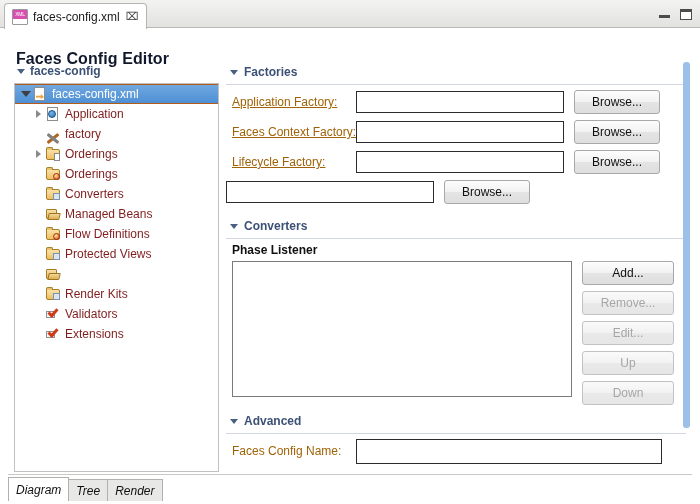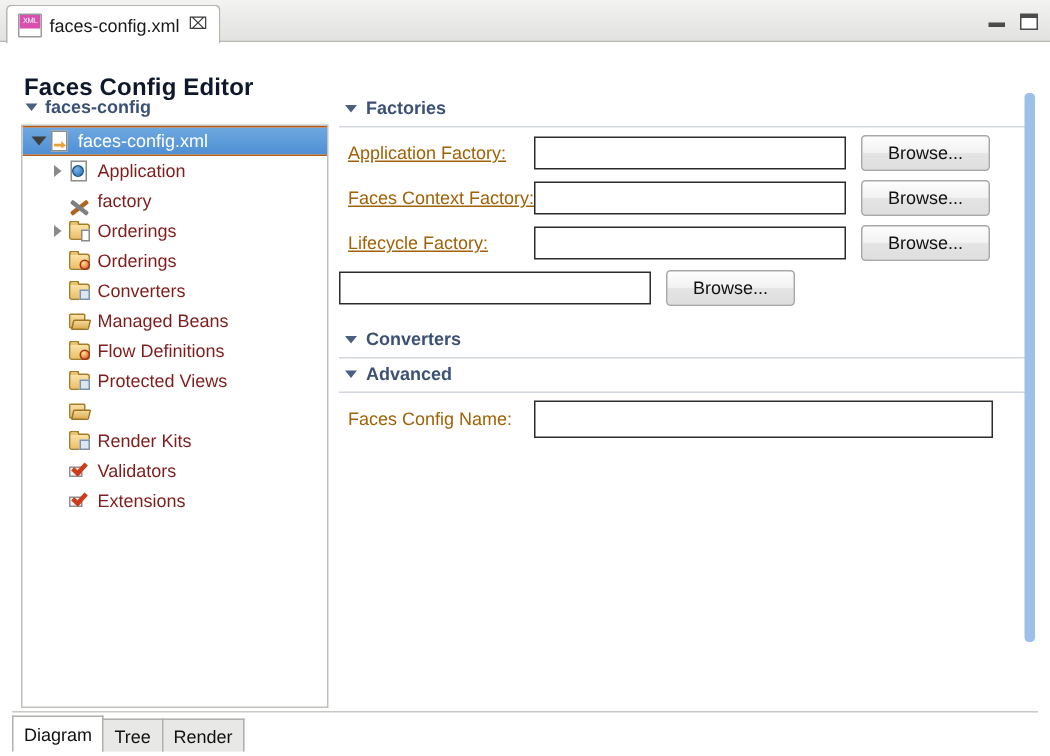--- a/index.html
+++ b/index.html
@@ -492,20 +492,21 @@
     left: 8px; top: 474px;
     width: 684px; height: 1px;
     background: #c8c8c4;
   }
   .page-tabs {
     position: absolute;
     left: 8px; top: 476px;
     width: 684px; height: 25px;
     display: flex;
     align-items: flex-end;
+    font-style: italic;
   }
   .page-tab {
     height: 22px;
     padding: 0 7px;
     display: flex;
     align-items: center;
     font-size: 12px;
     color: #111111;
     background: #e8e8e6;
     border: 1px solid #b0b0ac;
@@ -702,20 +703,33 @@
         <button class="btn">Browse...</button>
       </div>
 
     </div>
 
     <div class="section-header">
       <span class="twisty"></span>
       <span class="section-title">Converters</span>
     </div>
     <div class="section-rule"></div>
+    <div class="lifecycle-body">
+      <div class="sub-label">Phase Listener</div>
+      <div class="lifecycle-row">
+        <div class="listbox"></div>
+        <div class="btn-col">
+          <button class="btn">Add...</button>
+          <button class="btn disabled">Remove...</button>
+          <button class="btn disabled">Edit...</button>
+          <button class="btn disabled">Up</button>
+          <button class="btn disabled">Down</button>
+        </div>
+      </div>
+    </div>
 
     <div class="section-header">
       <span class="twisty"></span>
       <span class="section-title">Advanced</span>
     </div>
     <div class="section-rule"></div>
     <div class="advanced-body">
       <div class="field-row">
         <span class="field-label plain">Faces Config Name:</span>
         <input class="text-input adv-input" type="text" value="" style="">

